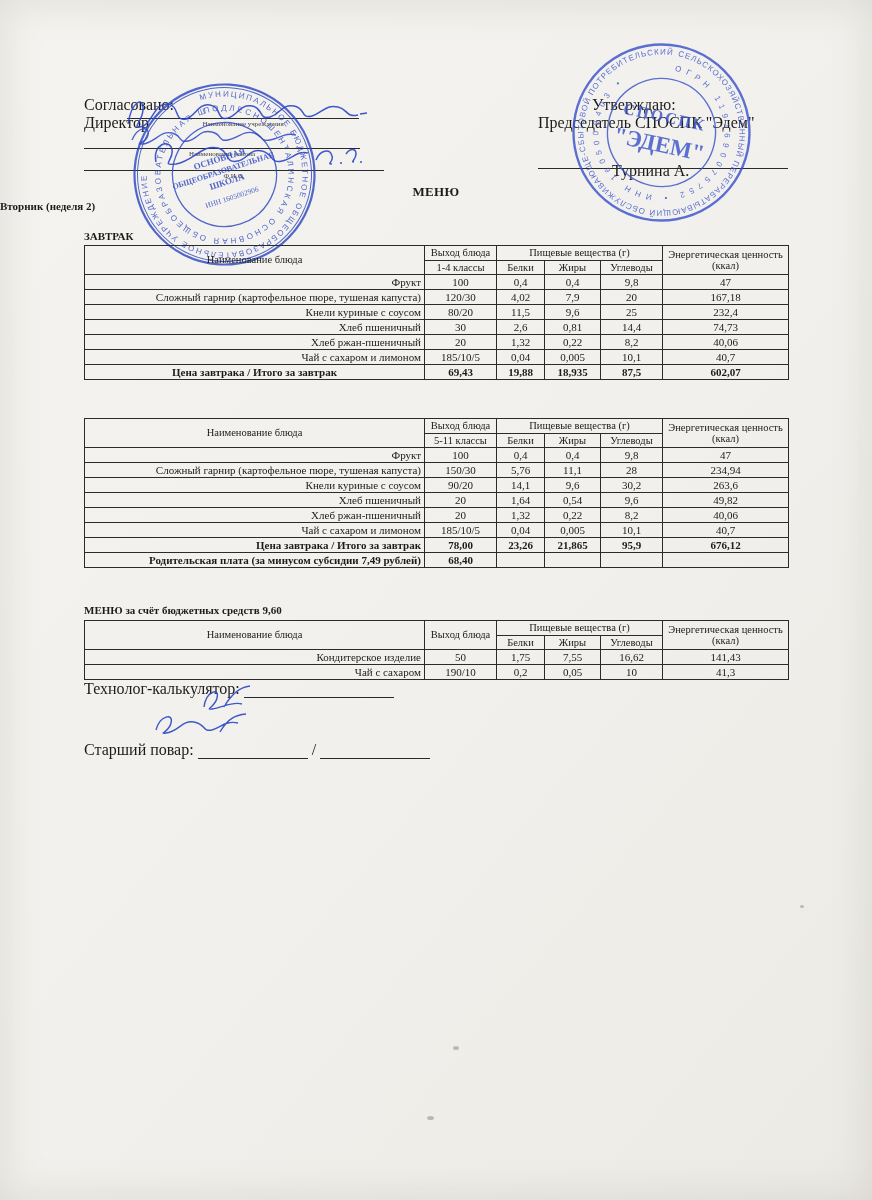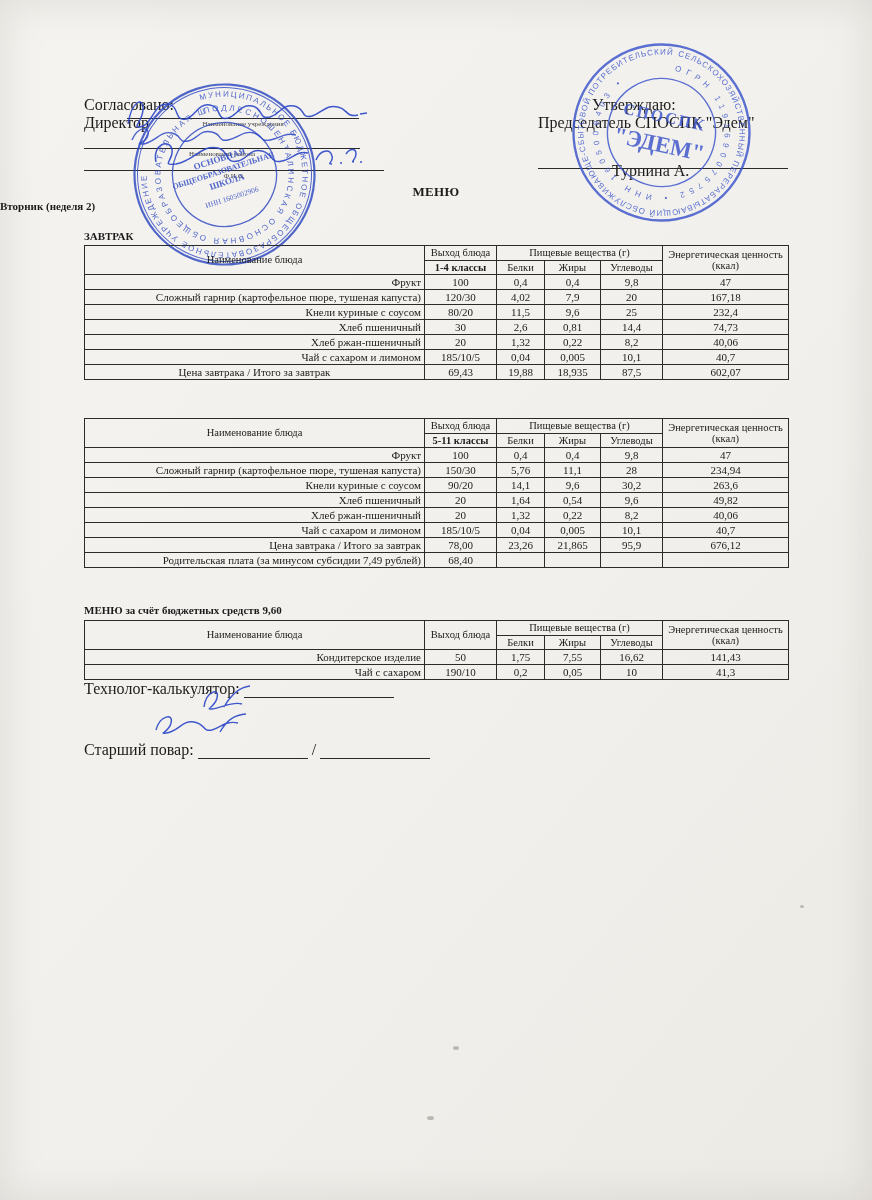--- a/index.html
+++ b/index.html
@@ -10,24 +10,24 @@
   .abs{position:absolute;}
   .lbl{font-size:16px;margin-top:12px;}
   .caption{font-size:7px;color:#444;text-align:center;}
   .uline{display:inline-block;border-bottom:1px solid #2a2a2a;height:12px;vertical-align:bottom;}
   .sig-line{border-bottom:1px solid #2a2a2a;}
   .title{font-weight:bold;font-size:13px;text-align:center;letter-spacing:.3px;}
   .subtitle{font-weight:bold;font-size:11px;text-align:left;}
   table.menu{border-collapse:collapse;table-layout:fixed;width:704px;font-size:11px;background:transparent;}
   table.menu th,table.menu td{border:1px solid #2b2b2b;padding:0 3px;}
   table.menu th{font-weight:normal;text-align:center;font-size:10.5px;line-height:11.5px;padding:1px 2px;}
-  table.menu th.bold{font-weight:bold;}
+  table.menu th.bold{font-weight:normal;}
   table.menu td{height:14px;line-height:14px;text-align:center;white-space:nowrap;overflow:hidden;}
   table.menu td.name-col{text-align:right;}
-  table.menu tr.total td{font-weight:normal;}
+  table.menu tr.total td{font-weight:bold;}
   table.menu tr.center-first td.name-col{text-align:center;}
   .stamp{opacity:.82;}
   .ring-text{font-size:8px;letter-spacing:1.8px;font-family:"Liberation Sans",sans-serif;}
   .ring-text2{font-size:8px;letter-spacing:2.5px;font-family:"Liberation Sans",sans-serif;}
   .ring-text3{font-size:8px;letter-spacing:1px;font-family:"Liberation Sans",sans-serif;}
   .ring-text4{font-size:8px;letter-spacing:5px;font-family:"Liberation Sans",sans-serif;}
   .speck{position:absolute;background:rgba(90,88,84,.35);border-radius:50%;filter:blur(.4px);}
 </style>
 </head>
 <body>

